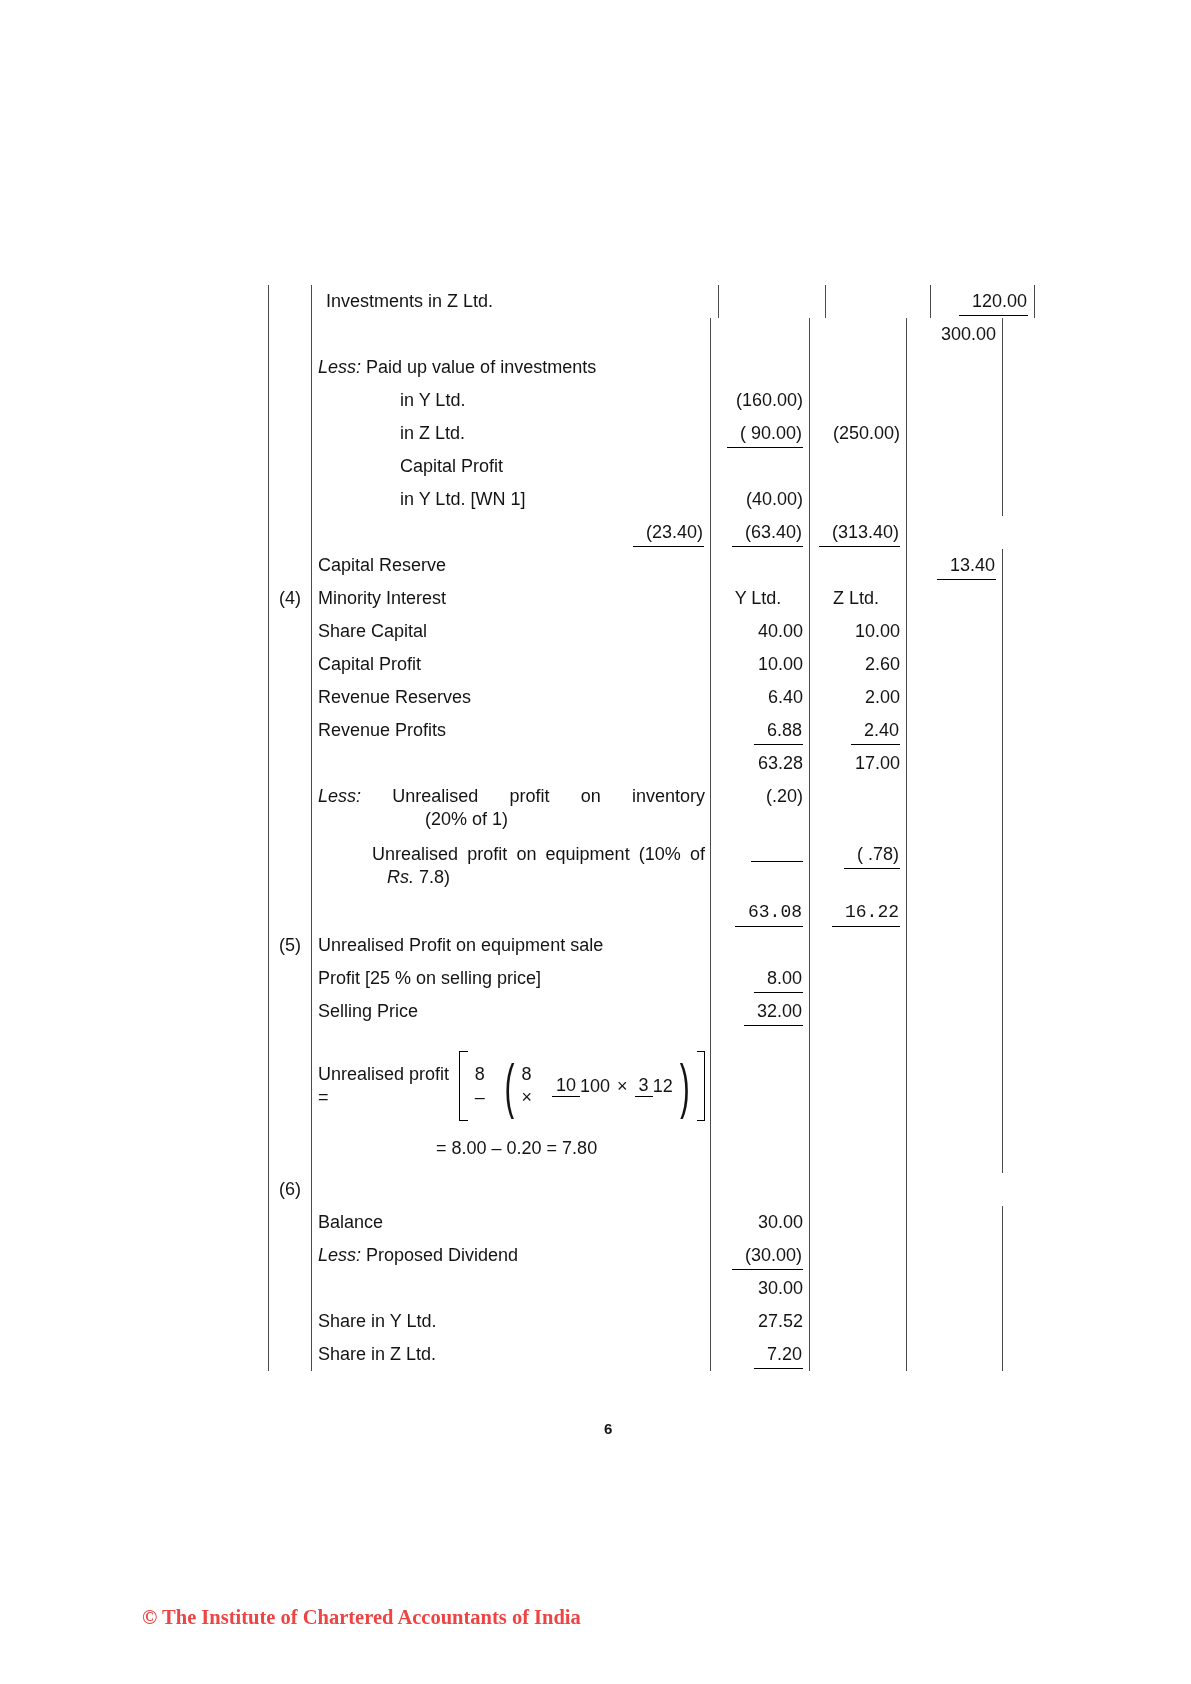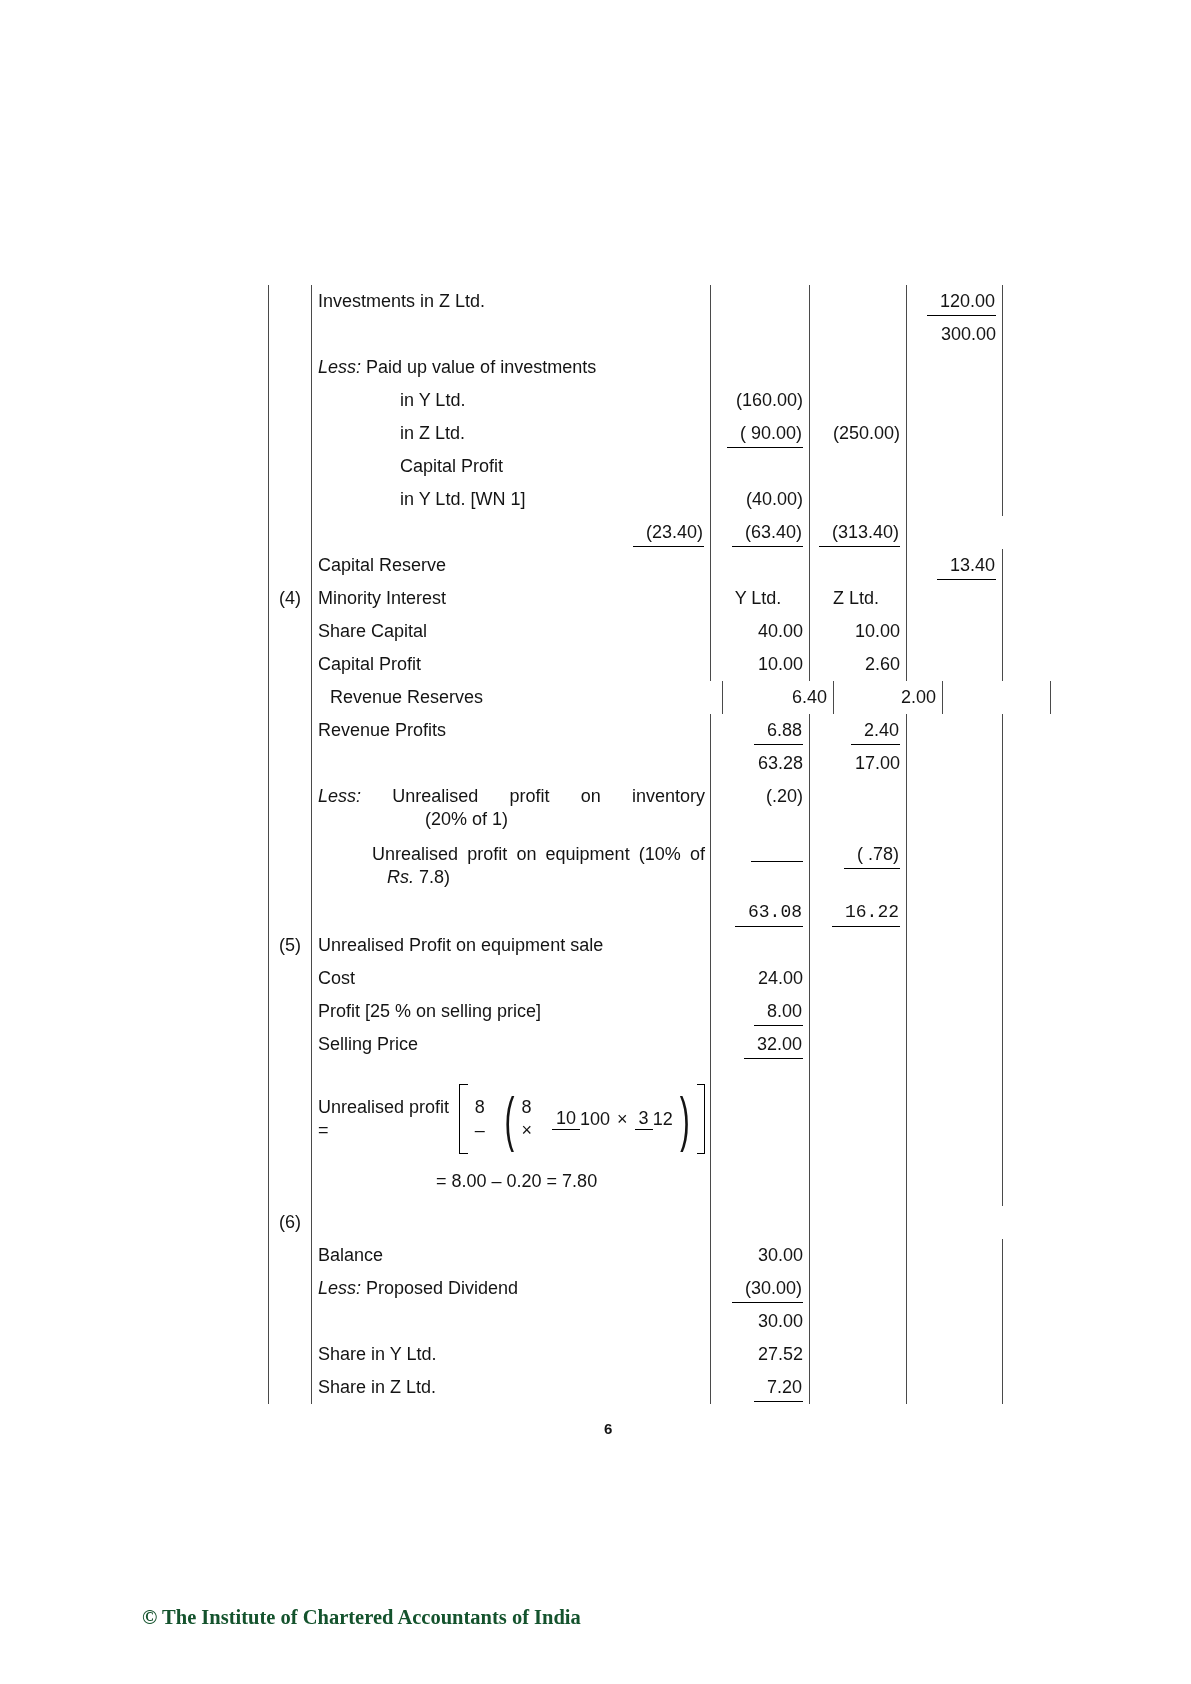--- a/index.html
+++ b/index.html
@@ -50,29 +50,29 @@
   .fresult { margin-top:12px; padding-left:118px; font-size:18px; }
 
   
   .pageno {
     position:absolute; top:1420px; left:604px;
     font-size:15px; font-weight:bold;
   }
   .footer {
     position:absolute; left:142px; top:1606px;
     font-family:"Liberation Serif", serif;
-    font-weight:bold; font-size:20.5px; color:#14532d;
+    font-weight:bold; font-size:20.5px; color:#ef4444;
   }
 </style>
 </head>
 <body>
 
 <div class="page">
   <div class="tbl" id="tbl">
-      <div class="row" style="height: 33px;">
+      <div class="row" style="height: 33px; gap: 8px;">
         <div class="cell numcol"></div>
         <div class="cell desc">
           <div class="l1"><span>Investments in Z Ltd.</span></div>
         </div>
         <div class="cell val"></div>
         <div class="cell val"></div>
         <div class="cell val"><span class="u">120.00</span></div>
       </div>
       <div class="row" style="height: 33px;">
         <div class="cell numcol"></div>
@@ -161,21 +161,21 @@
       </div>
       <div class="row" style="height: 33px;">
         <div class="cell numcol"></div>
         <div class="cell desc">
           <div class="l1"><span>Capital Profit</span></div>
         </div>
         <div class="cell val"><span>10.00</span></div>
         <div class="cell val"><span>2.60</span></div>
         <div class="cell val"></div>
       </div>
-      <div class="row" style="height: 33px; gap: 12px;">
+      <div class="row" style="height: 33px;">
         <div class="cell numcol"></div>
         <div class="cell desc">
           <div class="l1"><span>Revenue Reserves</span></div>
         </div>
         <div class="cell val"><span>6.40</span></div>
         <div class="cell val"><span>2.00</span></div>
         <div class="cell val"></div>
       </div>
       <div class="row" style="height: 33px;">
         <div class="cell numcol"></div>
@@ -219,29 +219,20 @@
         <div class="cell val"><span class="u">63.08</span></div>
         <div class="cell val"><span class="u">16.22</span></div>
         <div class="cell val"></div>
       </div>
       <div class="row" style="height: 33px;">
         <div class="cell numcol"><span>(5)</span></div>
         <div class="cell desc">
           <div class="l1"><span>Unrealised Profit on equipment sale</span></div>
         </div>
         <div class="cell val"></div>
-        <div class="cell val"></div>
-        <div class="cell val"></div>
-      </div>
-      <div class="row" style="height: 33px;">
-        <div class="cell numcol"></div>
-        <div class="cell desc">
-          <div class="l1"><span>Cost</span></div>
-        </div>
-        <div class="cell val"><span>24.00</span></div>
         <div class="cell val"></div>
         <div class="cell val"></div>
       </div>
       <div class="row" style="height: 33px;">
         <div class="cell numcol"></div>
         <div class="cell desc">
           <div class="l1"><span>Profit [25 % on selling price]</span></div>
         </div>
         <div class="cell val"><span class="u">8.00</span></div>
         <div class="cell val"></div>

